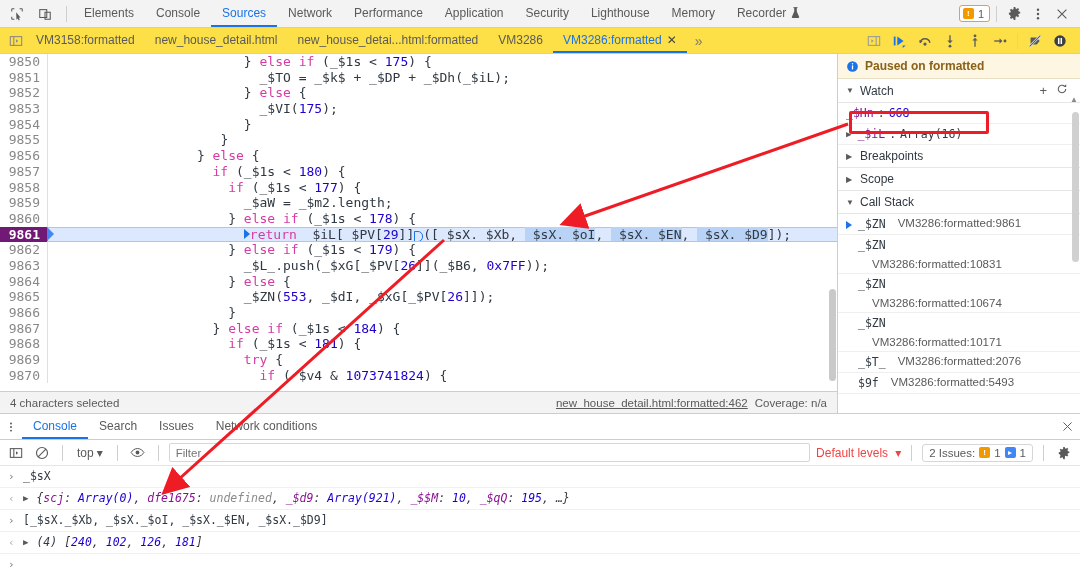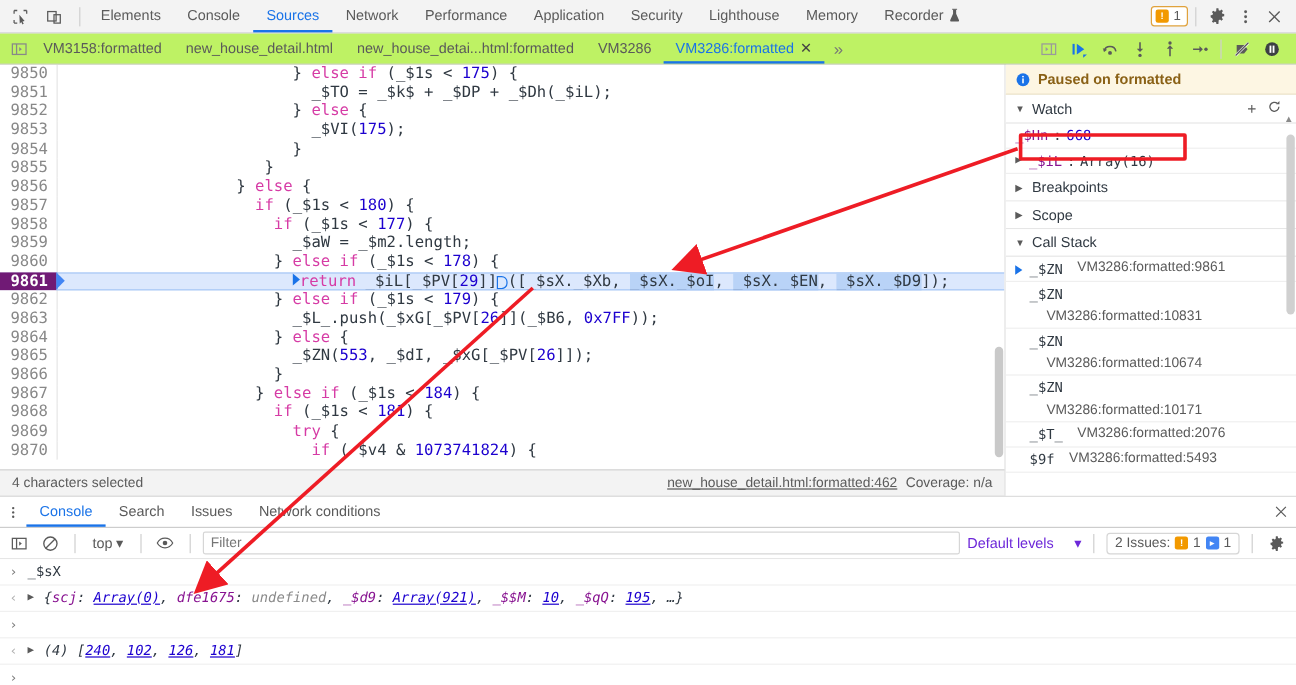--- a/index.html
+++ b/index.html
@@ -37,21 +37,21 @@
     border: 1px solid #e0a23c; border-radius: 3px;
     background: #fff; padding: 1px 5px 1px 3px; height: 17px;
     font-size: 11px; color: #5a5a5a;
   }
   .ico-btn { width: 22px; height: 22px; display: flex; align-items: center; justify-content: center; color: #5a5a5a; }
   .vsep { width: 1px; height: 16px; background: #cfcfcf; margin: 0 4px; }
 
   
   .subbar {
     height: 26px; min-height: 26px; display: flex; align-items: stretch;
-    background: #bef264; border-bottom: 1px solid #cdcdcd;
+    background: #fde047; border-bottom: 1px solid #cdcdcd;
   }
   .subbar-left { display: flex; align-items: center; padding-left: 6px; }
   .sb-ico { width: 20px; height: 20px; display: flex; align-items: center; justify-content: center; color: #888; }
   .filetabs { display: flex; align-items: stretch; }
   .ftab {
     display: flex; align-items: center; gap: 5px; padding: 0 10px;
     font-size: 12px; color: #5a5a5a; white-space: nowrap;
     border-bottom: 2px solid transparent;
   }
   .ftab.active { color: #1a73e8; border-bottom-color: #1a73e8; }
@@ -169,41 +169,41 @@
     height: 26px; display: flex; align-items: center; gap: 6px; padding: 0 6px;
     border-bottom: 1px solid #e6e6e6; background: #fff;
   }
   .ct-ico { width: 20px; height: 20px; display: flex; align-items: center; justify-content: center; color: #5a5a5a; }
   .ctx-sel { display: flex; align-items: center; gap: 3px; font-size: 12px; color: #5a5a5a; padding: 0 4px; }
   .filter-input {
     flex: 1; height: 19px; border: 1px solid #d6d6d6; border-radius: 2px;
     font-size: 11.5px; color: #9a9a9a; padding: 0 6px; background: #fff; min-width: 40px;
     font-family: "Liberation Sans", sans-serif;
   }
-  .lvl-sel { display: flex; align-items: flex-end; gap: 17px; font-size: 12px; color: #6d28d9; white-space: nowrap; }
+  .lvl-sel { display: flex; align-items: flex-end; gap: 7px; font-size: 12px; color: #ef4444; white-space: nowrap; }
   .issues-pill {
     display: flex; align-items: center; gap: 4px; border: 1px solid #d6d6d6; border-radius: 3px;
     padding: 1px 6px; font-size: 11.5px; color: #5a5a5a; height: 18px; white-space: nowrap;
   }
   .mini-warn { width: 11px; height: 11px; background: #f29900; border-radius: 2px; color: #fff; font-size: 8px; display: flex; align-items: center; justify-content: center; font-weight: bold; }
   .mini-info { width: 11px; height: 11px; background: #4285f4; border-radius: 2px; color: #fff; font-size: 8px; display: flex; align-items: center; justify-content: center; }
   .console-log { flex: 1; overflow: hidden; background: #fff; }
   .logrow {
     display: flex; align-items: flex-start; gap: 6px;
     font-family: "DejaVu Sans Mono", monospace; font-size: 11.5px; line-height: 15px;
     padding: 3px 8px; border-bottom: 1px solid #f0f0f0; color: #303942;
   }
   .logrow.out { color: #303942; }
   .caret-in { color: #7a7a7a; font-size: 11px; width: 9px; flex: 0 0 auto; }
   .caret-out { color: #b0b0b0; font-size: 11px; width: 9px; flex: 0 0 auto; }
   .disc { color: #5a5a5a; font-size: 9px; margin-right: 2px; }
   .it { font-style: italic; }
   .prop { color: #881391; font-style: italic; }
   .gray { color: #8a8a8a; font-style: italic; }
-  .nums { color: #1c00cf; font-style: italic; text-decoration: underline; }
+  .nums { color: #1c00cf; font-style: italic; }
   .logrow.prompt { border-bottom: none; }
   .redbox {
     position: absolute; border: 3px solid #ee1c25; border-radius: 2px;
     left: 849px; top: 111px; width: 140px; height: 23px;
   }
   svg.arrows { position: absolute; left: 0; top: 0; width: 1080px; height: 571px; pointer-events: none; }
 </style>
 </head>
 <body>
 
@@ -573,20 +573,21 @@
           <span class="caret-in">›</span>
           <span><span class="pln">_$sX</span></span>
         </div>
         <div class="logrow out">
           <span class="caret-out">‹</span>
           <span class="disc">▶</span>
           <span><span class="it">{</span><span class="prop">scj</span><span class="it">: </span><span class="nums">Array(0)</span><span class="it">, </span><span class="prop">dfe1675</span><span class="it">: </span><span class="gray">undefined</span><span class="it">, </span><span class="prop">_$d9</span><span class="it">: </span><span class="nums">Array(921)</span><span class="it">, </span><span class="prop">_$$M</span><span class="it">: </span><span class="nums">10</span><span class="it">, </span><span class="prop">_$qQ</span><span class="it">: </span><span class="nums">195</span><span class="it">, …}</span></span>
         </div>
         <div class="logrow in">
           <span class="caret-in">›</span>
+          <span><span class="pln">[_$sX._$Xb, _$sX._$oI, _$sX._$EN, _$sX._$D9]</span></span>
         </div>
         <div class="logrow out">
           <span class="caret-out">‹</span>
           <span class="disc">▶</span>
           <span><span class="it">(4) </span><span class="it">[</span><span class="nums">240</span><span class="it">, </span><span class="nums">102</span><span class="it">, </span><span class="nums">126</span><span class="it">, </span><span class="nums">181</span><span class="it">]</span></span>
         </div>
         <div class="logrow prompt">
           <span class="caret-in">›</span>
           <span></span>
         </div>

